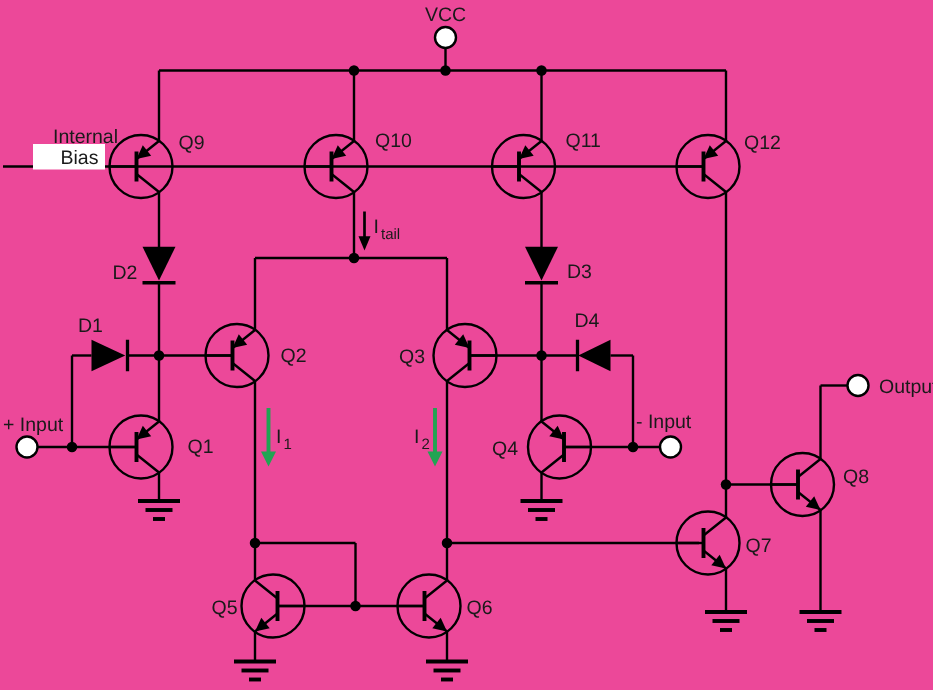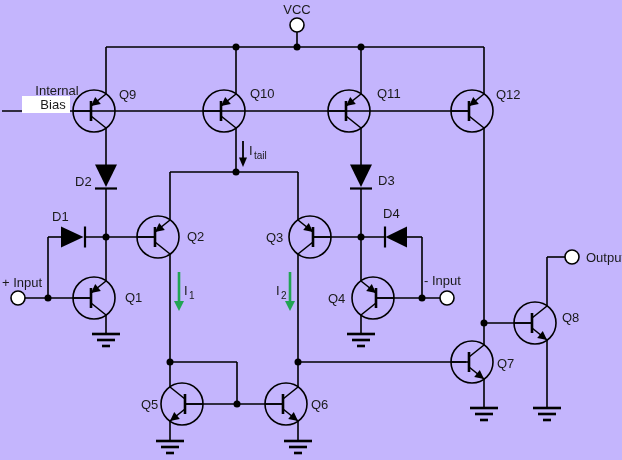--- a/index.html
+++ b/index.html
@@ -1,16 +1,16 @@
 <!DOCTYPE html>
 <html><head>
 <meta charset="utf-8">
 <style>
   html,body{margin:0;padding:0;background:#ffffff;}
-  .stage{width:622px;height:460px;position:relative;background:#c4b5fd;overflow:hidden;}
+  .stage{width:622px;height:460px;position:relative;background:#ec4899;overflow:hidden;}
   svg text{font-family:"Liberation Sans",sans-serif;fill:#1a1a1a;}
   .lbl{font-size:13px;}
   .sub{font-size:10px;}
   .wire{stroke:#000;stroke-width:1.6;fill:none;}
   .bar{stroke:#000;stroke-width:2.6;}
   .dbar{stroke:#000;stroke-width:2.2;}
   .dot{fill:#000;stroke:none;}
   .term{fill:#fff;stroke:#000;stroke-width:1.6;}
   .tri{fill:#000;stroke:none;}
   .cur{stroke:#21A453;stroke-width:2.6;}

